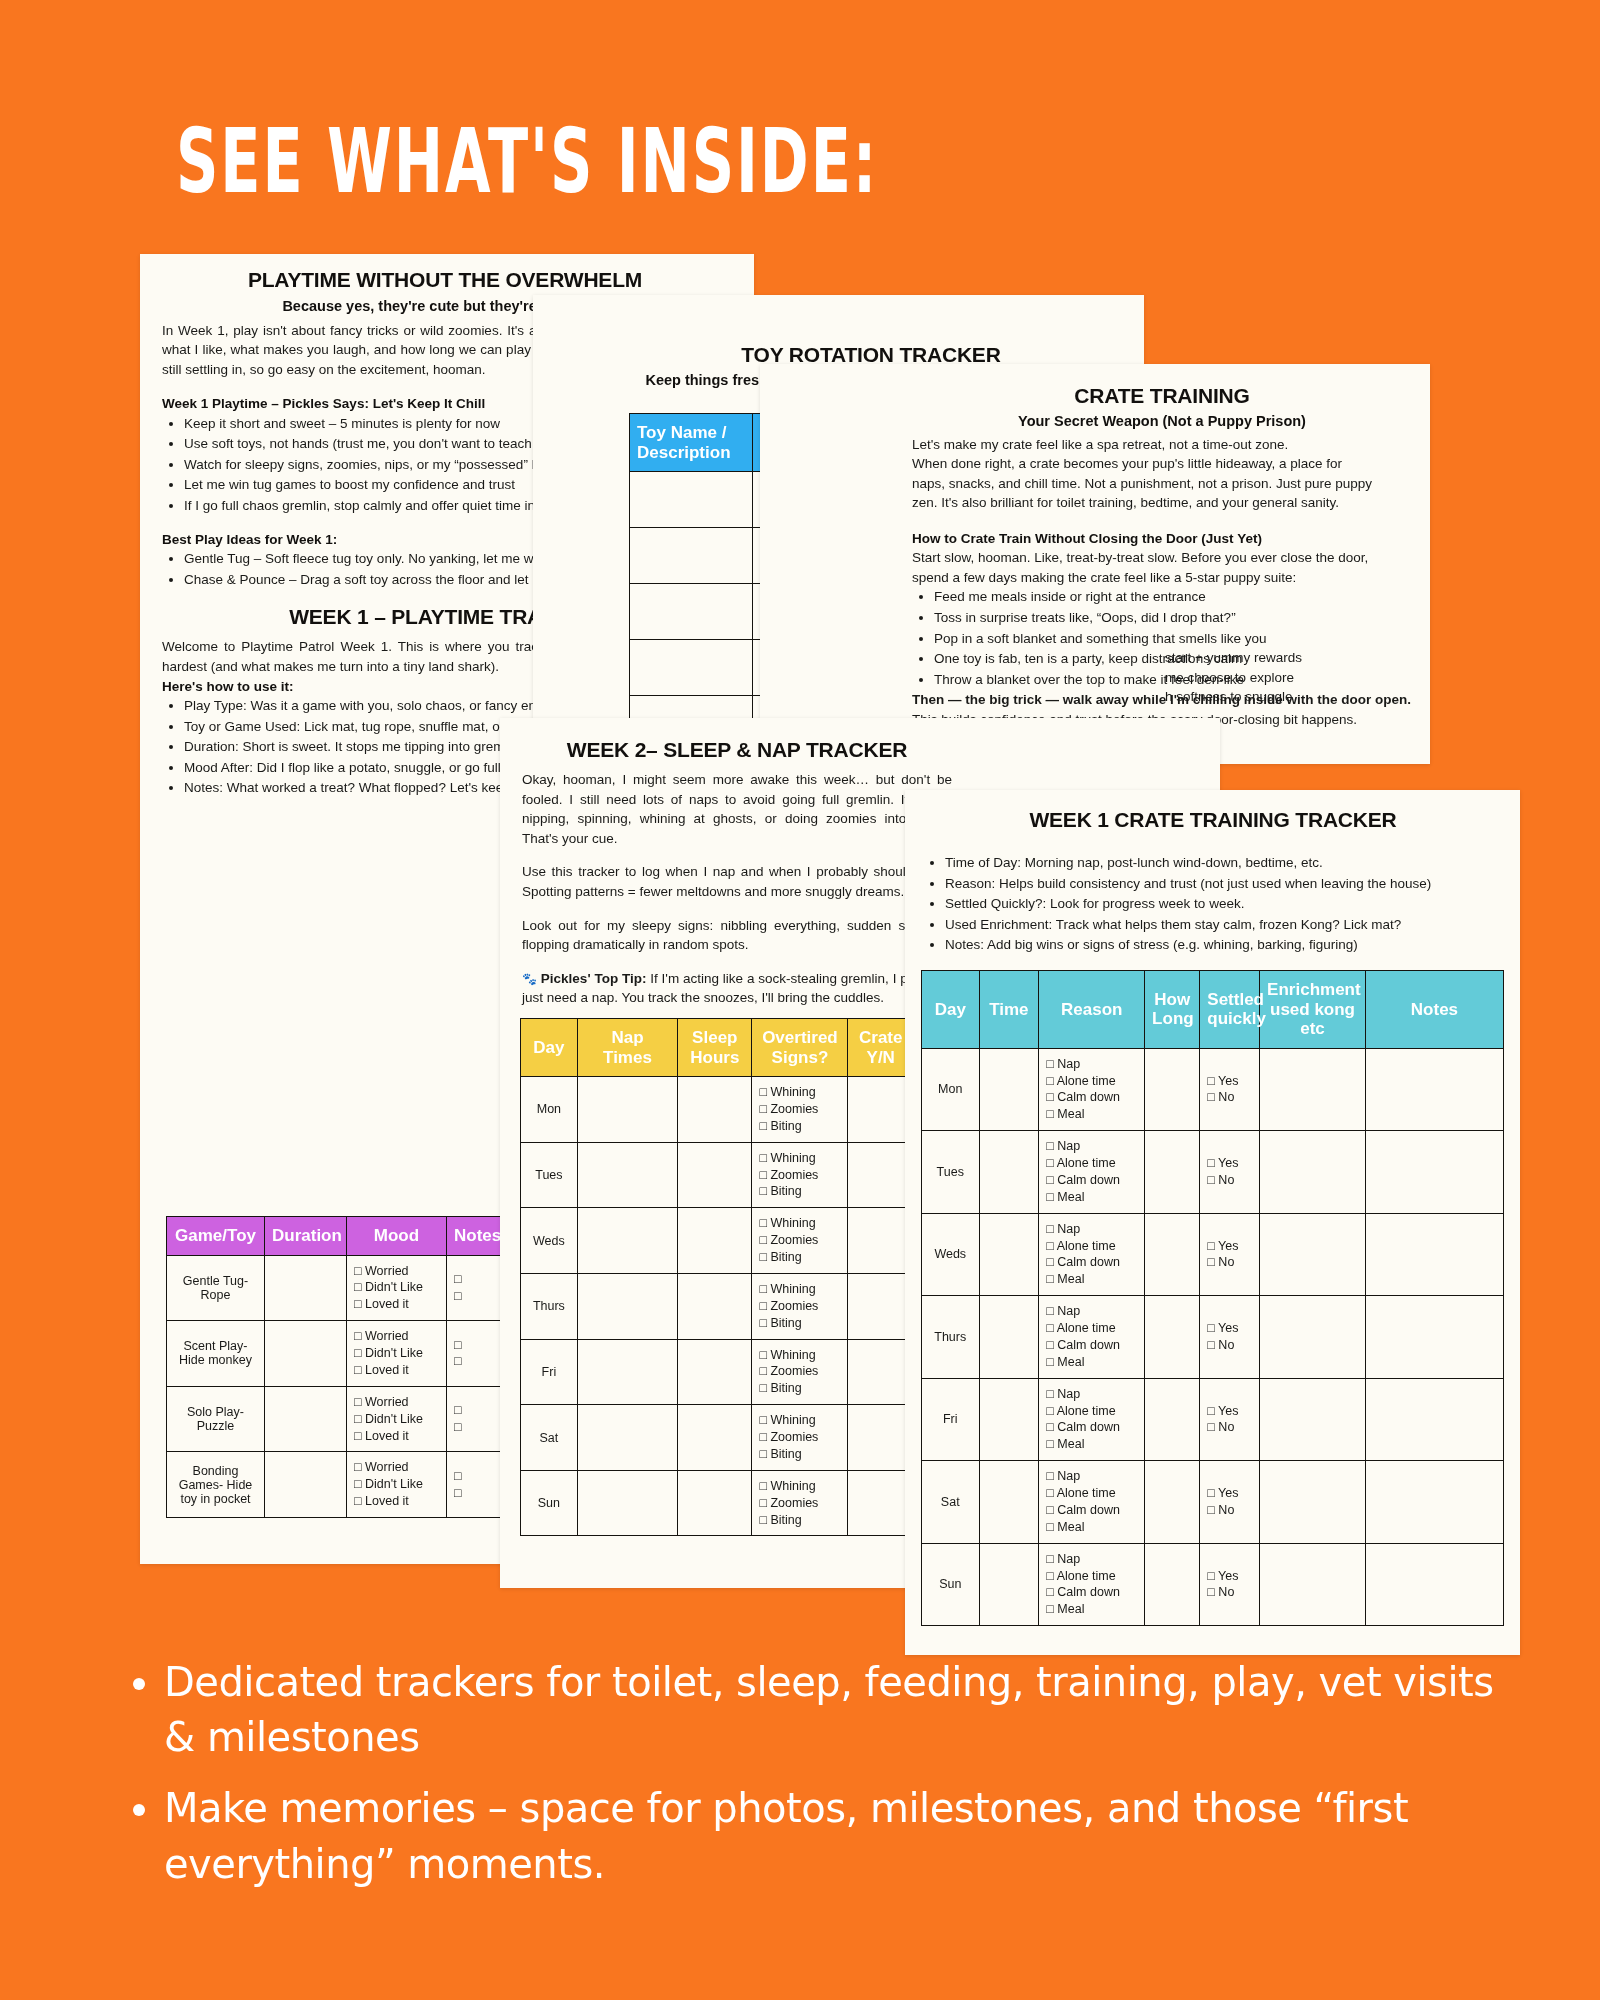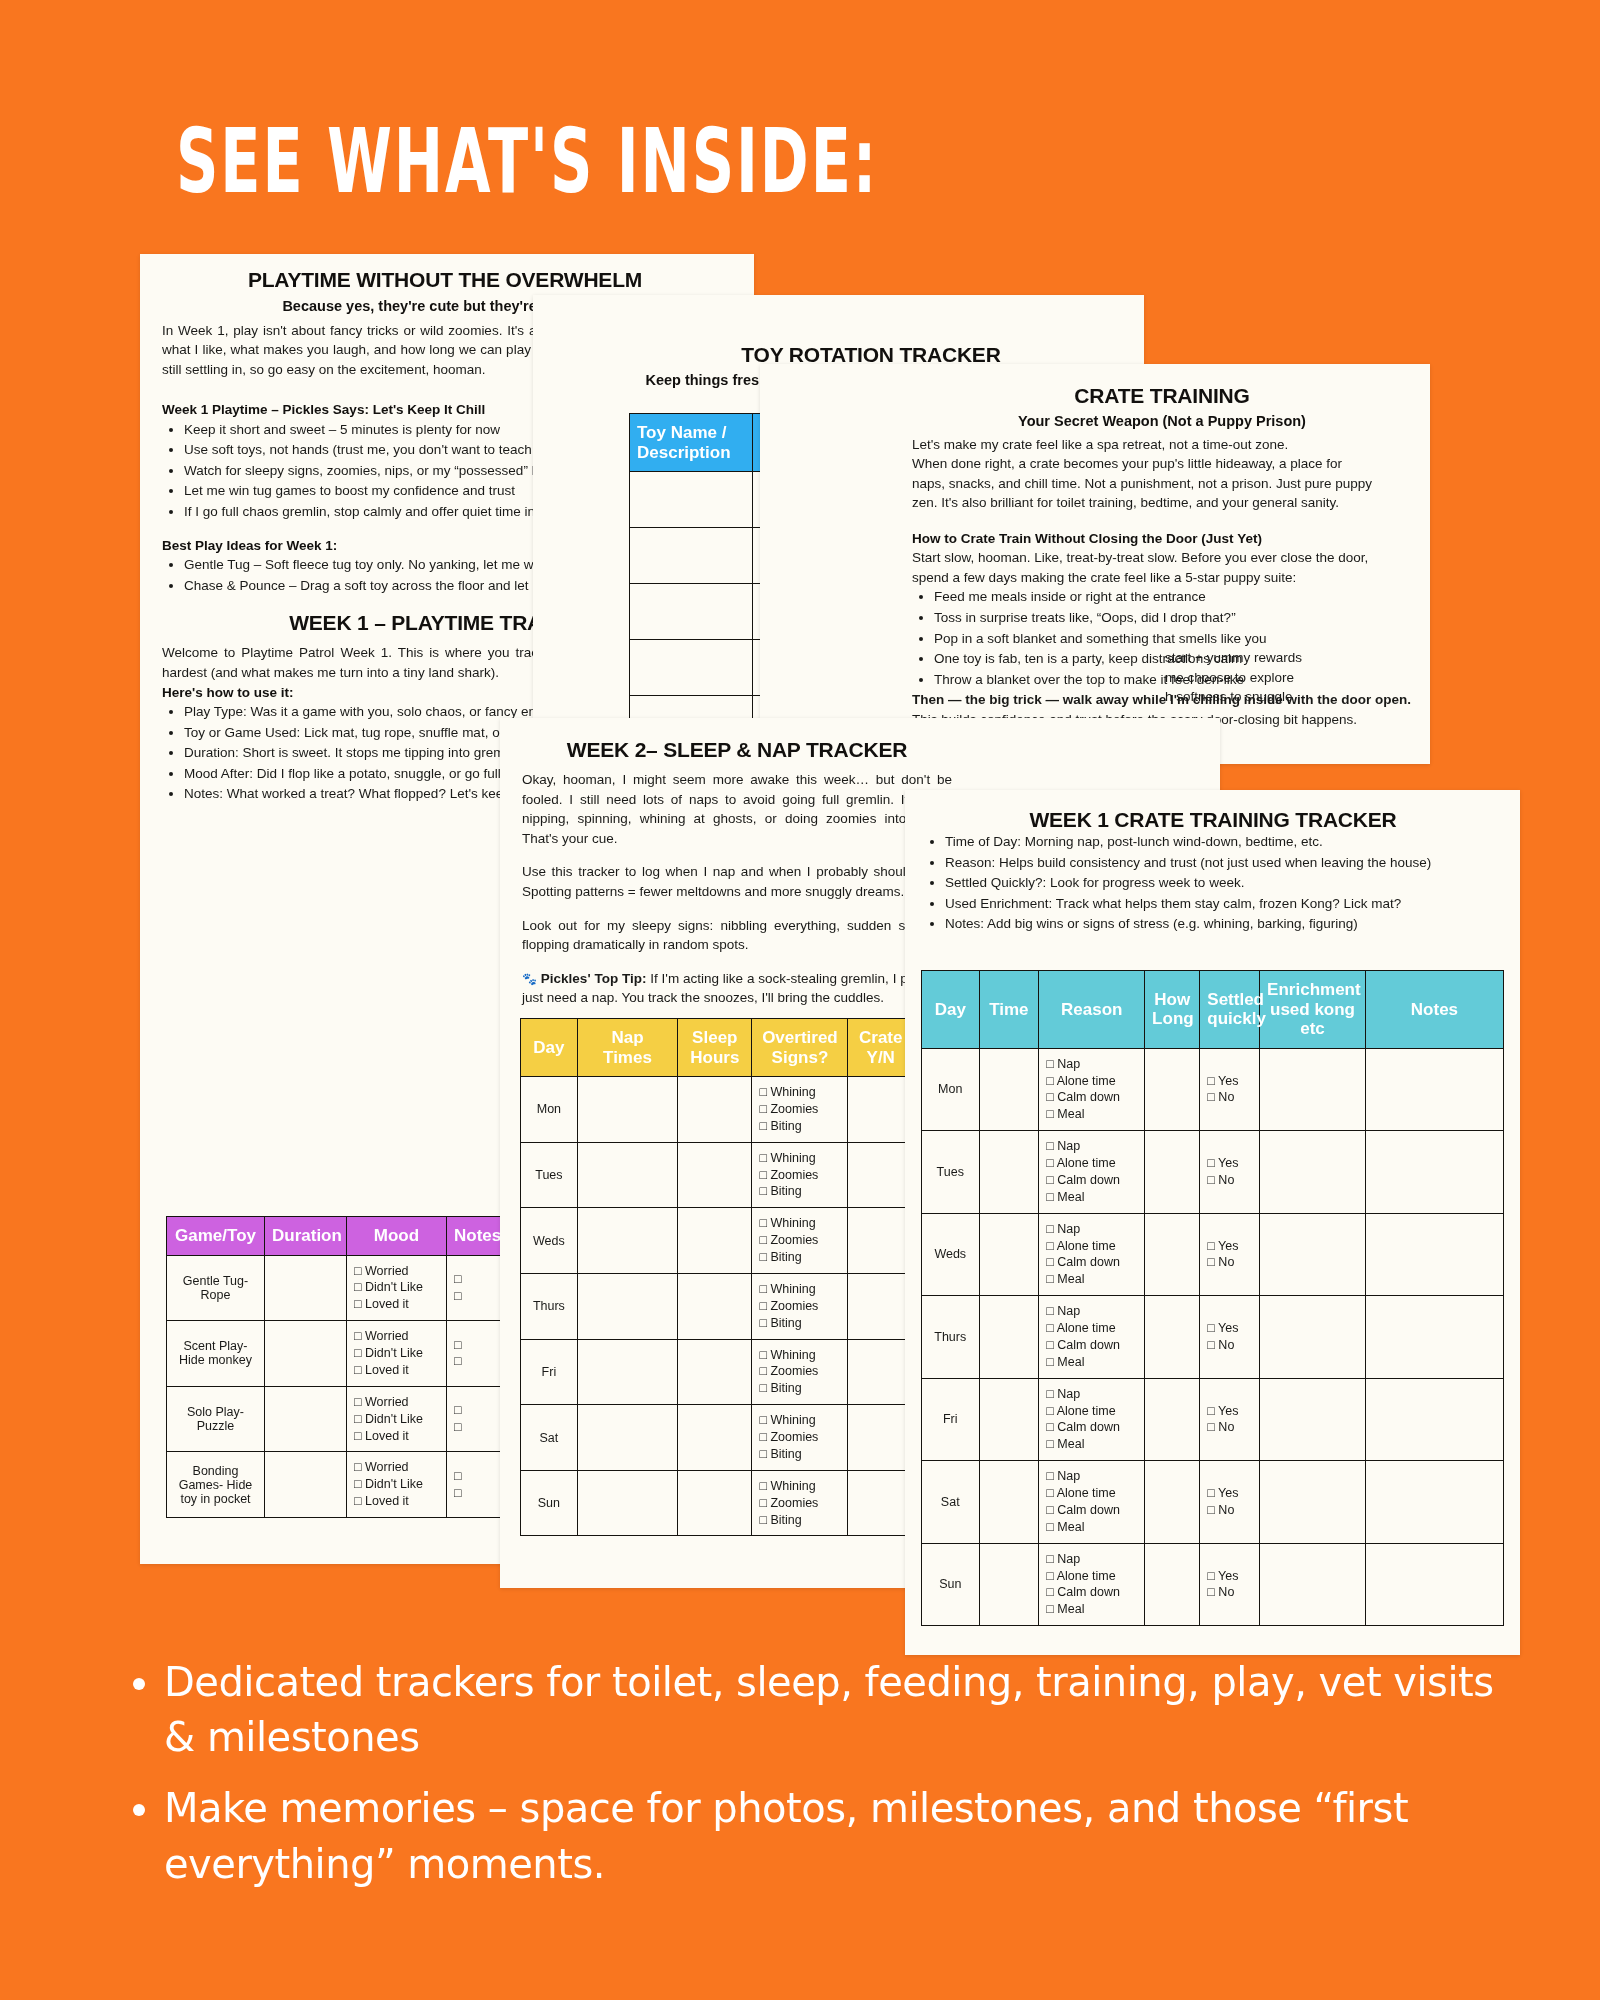--- a/index.html
+++ b/index.html
@@ -121,21 +121,21 @@
 <body>
 
 <div class="page-title">SEE WHAT'S INSIDE:</div>
 
 <div class="sheet" id="sheet-playtime">
   <div style="position:absolute;left:22px;top:14px;width:566px;">
     <div class="doc-h1">PLAYTIME WITHOUT THE OVERWHELM</div>
     <div class="doc-h2" style="margin-top:6px;">Because yes, they're cute but they're also a lot.</div>
     <div class="doc-p" style="margin-top:5px;">In Week 1, play isn't about fancy tricks or wild zoomies. It's about us figuring each other out, what I like, what makes you laugh, and how long we can play before I start blowing a fuse. I'm still settling in, so go easy on the excitement, hooman.</div>
 
-    <div class="doc-bold-lead" style="margin-top:21px;">Week 1 Playtime – Pickles Says: Let's Keep It Chill</div>
+    <div class="doc-bold-lead" style="margin-top:15px;">Week 1 Playtime – Pickles Says: Let's Keep It Chill</div>
     <ul class="doc-ul">
       <li>Keep it short and sweet – 5 minutes is plenty for now</li>
       <li>Use soft toys, not hands (trust me, you don't want to teach me hands are fair game)</li>
       <li>Watch for sleepy signs, zoomies, nips, or my “possessed” look, that's nap time</li>
       <li>Let me win tug games to boost my confidence and trust</li>
       <li>If I go full chaos gremlin, stop calmly and offer quiet time in my safe spot</li>
     </ul>
 
     <div class="doc-bold-lead" style="margin-top:14px;">Best Play Ideas for Week 1:</div>
     <ul class="doc-ul">
@@ -414,21 +414,21 @@
           </td>
           <td></td>
         </tr>
       </tbody>
   </table>
 </div>
 
 <div class="sheet" id="sheet-cratetrk">
   <div style="position:absolute;left:18px;top:18px;width:580px;">
     <div class="doc-h1">WEEK 1 CRATE TRAINING TRACKER</div>
-    <ul class="doc-ul" style="margin-top:0;">
+    <ul class="doc-ul" style="margin-top:21px;">
       <li>Time of Day: Morning nap, post-lunch wind-down, bedtime, etc.</li>
       <li>Reason: Helps build consistency and trust (not just used when leaving the house)</li>
       <li>Settled Quickly?: Look for progress week to week.</li>
       <li>Used Enrichment: Track what helps them stay calm,  frozen Kong? Lick mat?</li>
       <li>Notes: Add big wins or signs of stress (e.g. whining, barking, figuring)</li>
     </ul>
   </div>
 
   <table class="trk" id="tbl-cratetrk" style="position:absolute;left:16px;top:180px;width:583px;">
     <colgroup>

